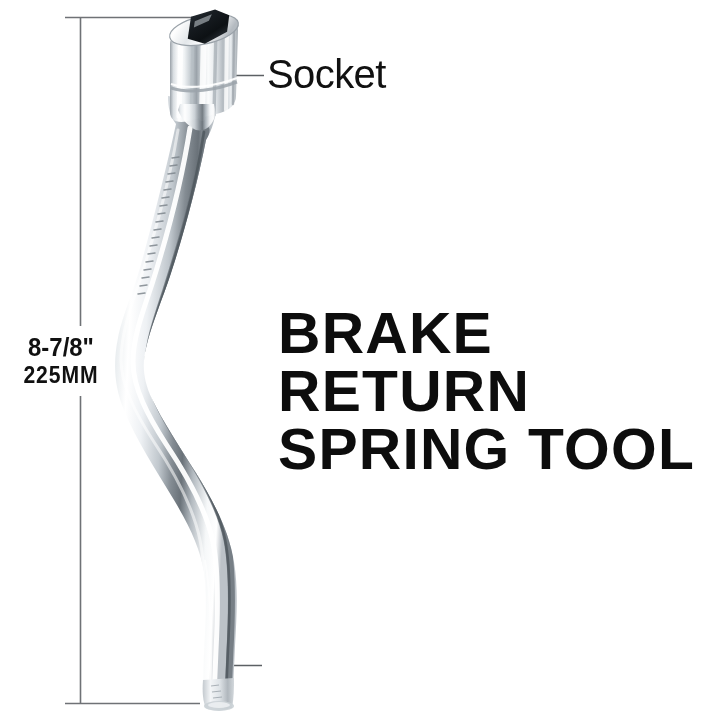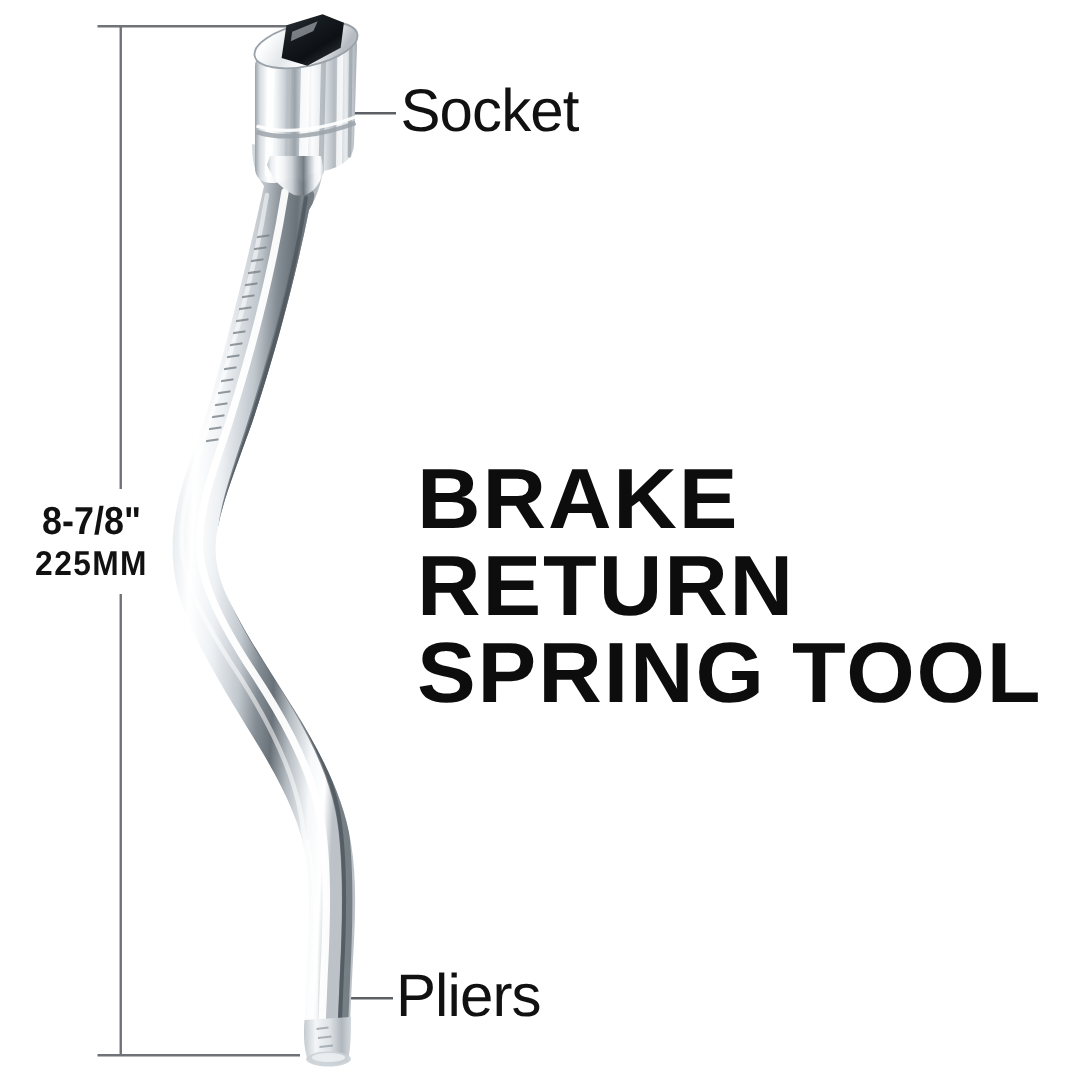--- a/index.html
+++ b/index.html
@@ -329,18 +329,17 @@
         </g>
       </g>
 
     </g>
   </svg>
 
   <div class="dim-text" id="dim-imperial">8-7/8"</div>
   <div class="dim-text" id="dim-metric">225MM</div>
 
   <div class="callout-label" id="callout-socket">Socket</div>
-  <div class="callout-label" id="callout-pliers">Pliers</div>
 
   <div id="product-title">BRAKE RETURN
 SPRING TOOL</div>
 
 </div>
 
 </body></html>

